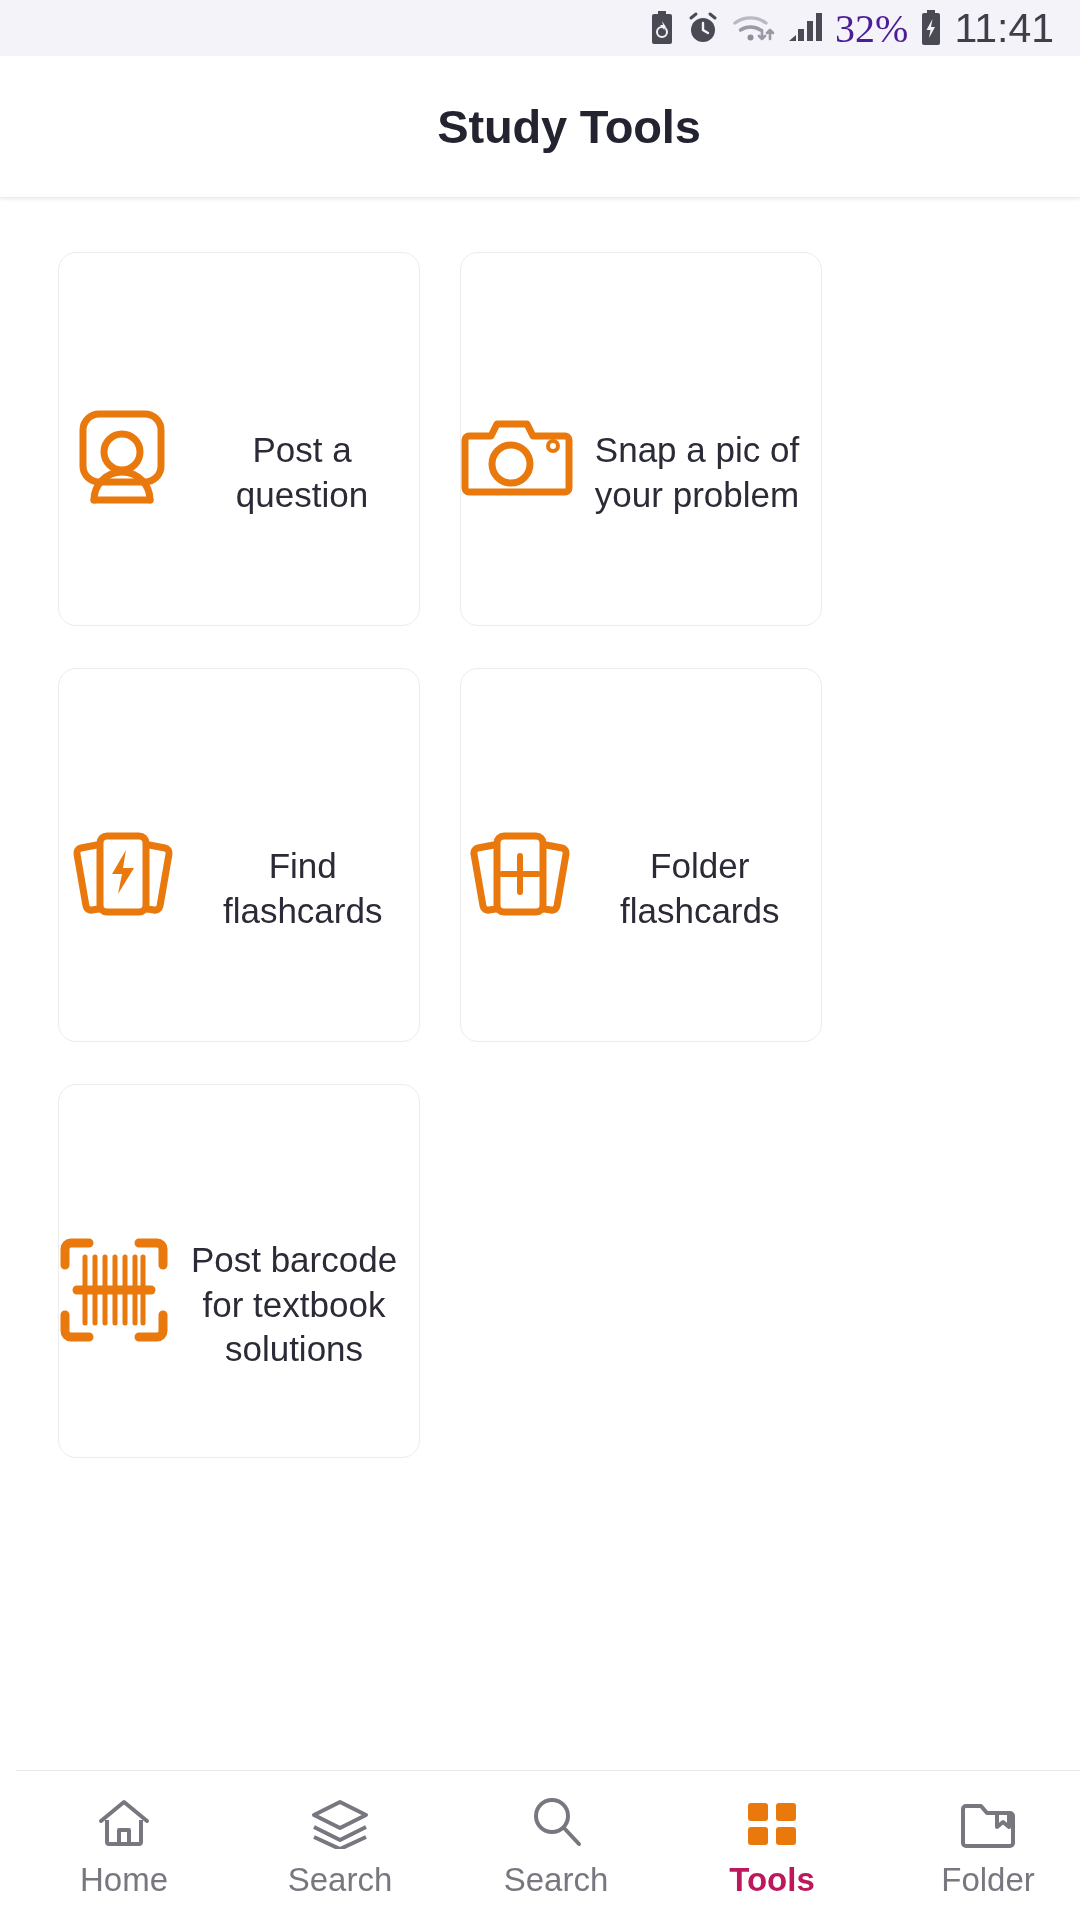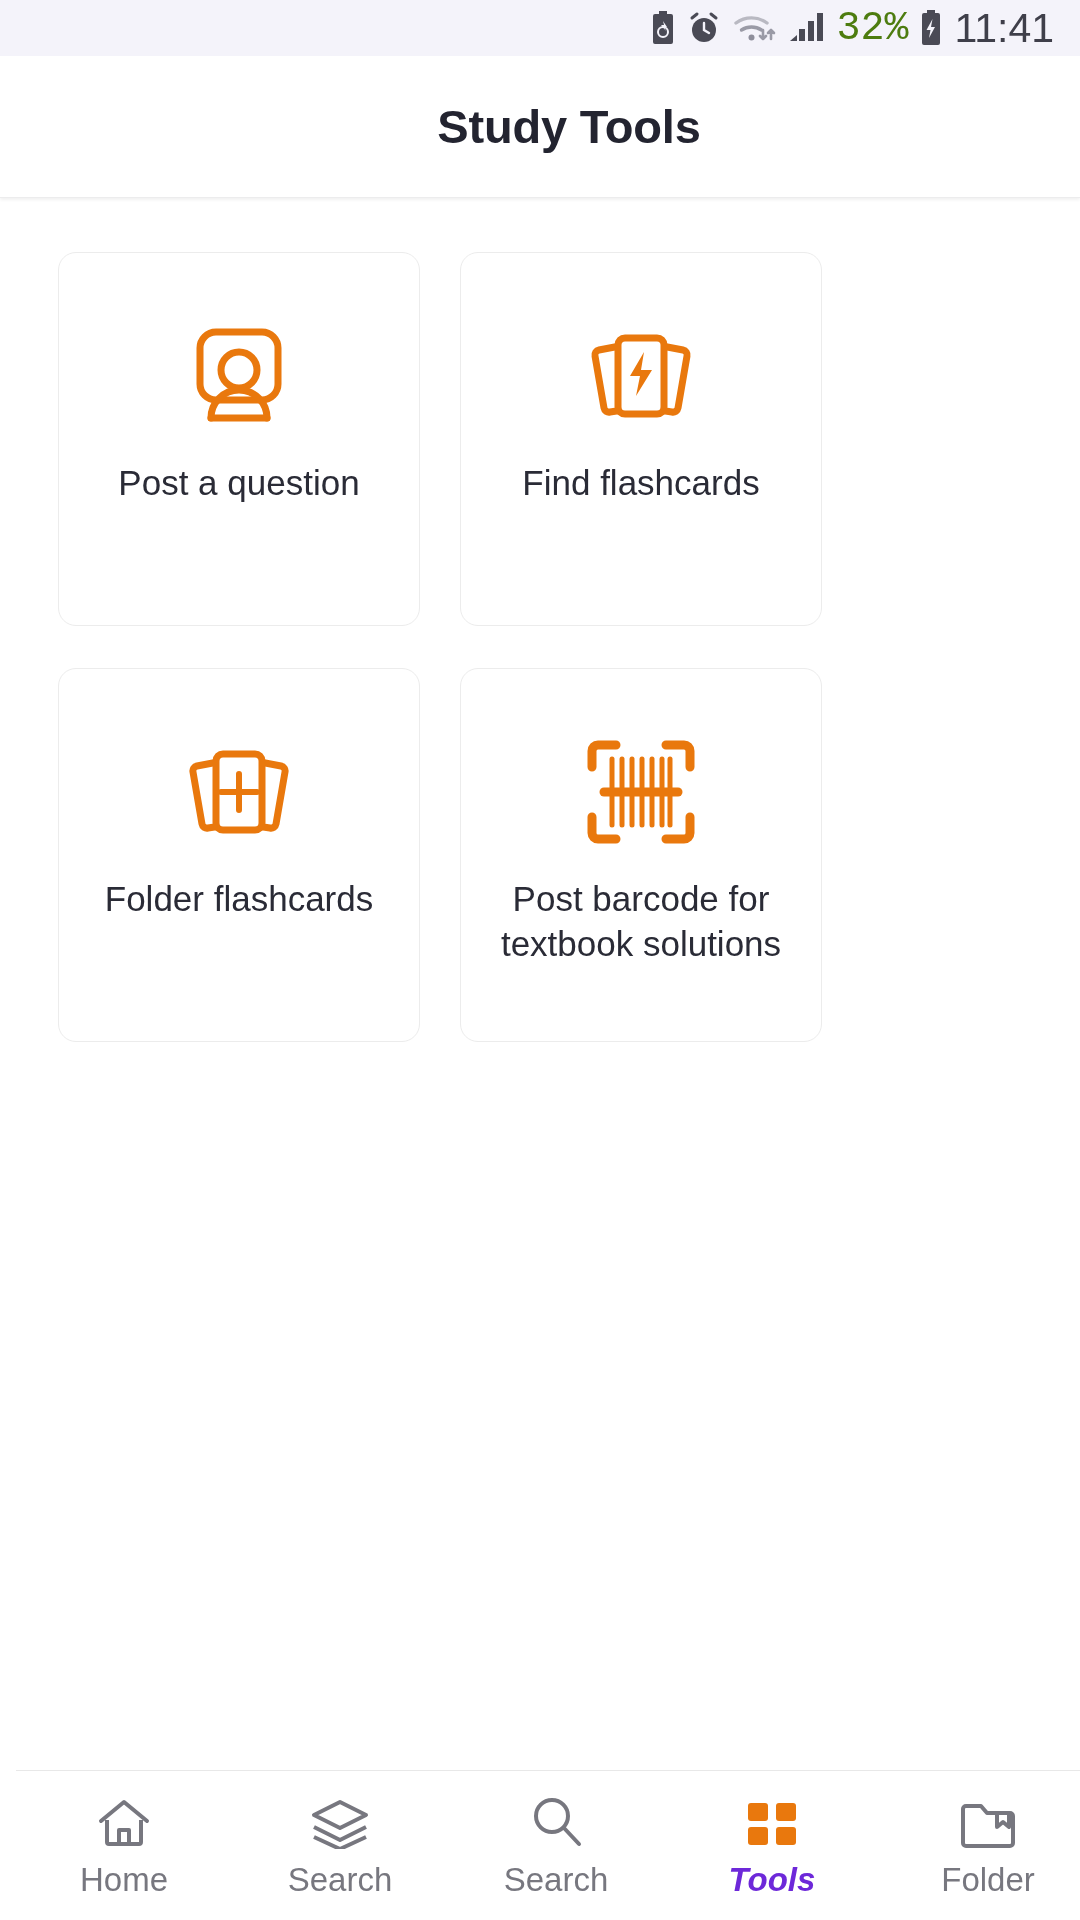--- a/index.html
+++ b/index.html
@@ -12,22 +12,22 @@
 
   
   .statusbar{
     height:56px; width:100%;
     background:#f4f3fa;
     display:flex; align-items:center; justify-content:flex-end;
     padding-right:26px; gap:10px;
   }
   .statusbar .si{ display:flex; align-items:center; }
   .statusbar .stxt{
-    font-size:40px; color:#4d7c0f; letter-spacing:0px;
-    font-family:Liberation Mono, monospace;
+    font-size:40px; color:#4c1d95; letter-spacing:0px;
+    font-family:Liberation Serif, serif;
   }
   .clock{ font-size:41px; color:#3f3f4a; }
 
   
   .appbar{
     height:142px; width:100%;
     background:#ffffff;
     display:flex; align-items:center;
     padding-left:58px;
     border-bottom:1px solid #ececed;
@@ -49,21 +49,21 @@
   .grid{
     display:grid;
     grid-template-columns:362px 362px;
     gap:42px 40px;
   }
   .card{
     background:#ffffff;
     border:1px solid #ececec;
     border-radius:18px;
     height:374px;
-    display:flex; flex-direction:column;
+    display:flex; flex-direction:row;
     align-items:center;
     padding-top:68px;
   }
   .card .ico{
     height:110px; width:130px;
     display:flex; align-items:center; justify-content:center;
     margin-bottom:30px;
   }
   .card .lbl{
     font-size:35px; color:#2a2b36; text-align:center;
@@ -79,21 +79,21 @@
     display:flex; align-items:center;
   }
   .navitem{
     flex:1; height:100%;
     display:flex; flex-direction:column;
     align-items:center; justify-content:center;
     gap:12px;
   }
   .navitem .nico{ height:56px; display:flex; align-items:flex-end; }
   .navitem .nlbl{ font-size:33px; color:#77777f; }
-  .navitem.active .nlbl{ color:#6d28d9; font-weight:bold;font-style:italic; }
+  .navitem.active .nlbl{ color:#be185d; font-weight:bold; }
 </style>
 </head>
 <body>
 
 <div class="statusbar">
   <span class="si">
     <svg width="26" height="36" viewBox="0 0 26 36">
       <path d="M9 1h8v3h4a2 2 0 012 2v26a2 2 0 01-2 2H5a2 2 0 01-2-2V6a2 2 0 012-2h4V1z" fill="#4a4a55"></path>
       <path d="M13 11l4 6h-3l2 4-5-6h3z" fill="#f4f3fa"></path>
       <circle cx="13" cy="22" r="5" fill="none" stroke="#f4f3fa" stroke-width="2"></circle>
@@ -145,20 +145,30 @@
         <svg width="106" height="100" viewBox="0 0 106 100">
           <rect x="14" y="6" width="78" height="68" rx="16" fill="none" stroke="#e9780d" stroke-width="7"></rect>
           <circle cx="53" cy="44" r="18" fill="none" stroke="#e9780d" stroke-width="7"></circle>
           <path d="M25 92a28 28 0 0156 0" fill="none" stroke="#e9780d" stroke-width="7" stroke-linecap="round"></path>
           <path d="M25 92h56" stroke="#e9780d" stroke-width="7" stroke-linecap="round"></path>
         </svg>
       </span>
       <span class="lbl">Post a question</span>
     </div>
 
+    <div class="card">
+      <span class="ico">
+        <svg width="112" height="92" viewBox="0 0 112 92">
+          <path d="M8 24h22l6-12h30l6 12h32a4 4 0 014 4v48a4 4 0 01-4 4H8a4 4 0 01-4-4V28a4 4 0 014-4z" fill="none" stroke="#e9780d" stroke-width="7" stroke-linejoin="round"></path>
+          <circle cx="50" cy="52" r="19" fill="none" stroke="#e9780d" stroke-width="7"></circle>
+          <circle cx="92" cy="34" r="5" fill="none" stroke="#e9780d" stroke-width="4"></circle>
+        </svg>
+      </span>
+      <span class="lbl">Snap a pic of your problem</span>
+    </div>
 
     <div class="card">
       <span class="ico">
         <svg width="110" height="92" viewBox="0 0 110 92">
           <path d="M34 16L13 20a5 5 0 00-4 6l9 52a5 5 0 006 4l20-3z" fill="none" stroke="#e9780d" stroke-width="7" stroke-linejoin="round"></path>
           <path d="M76 16l21 4a5 5 0 014 6l-9 52a5 5 0 01-6 4l-20-3z" fill="none" stroke="#e9780d" stroke-width="7" stroke-linejoin="round"></path>
           <rect x="32" y="8" width="46" height="76" rx="7" fill="#ffffff" stroke="#e9780d" stroke-width="7"></rect>
           <path d="M58 22l-14 24h10l-4 20 16-26H55z" fill="#e9780d"></path>
         </svg>
       </span>

